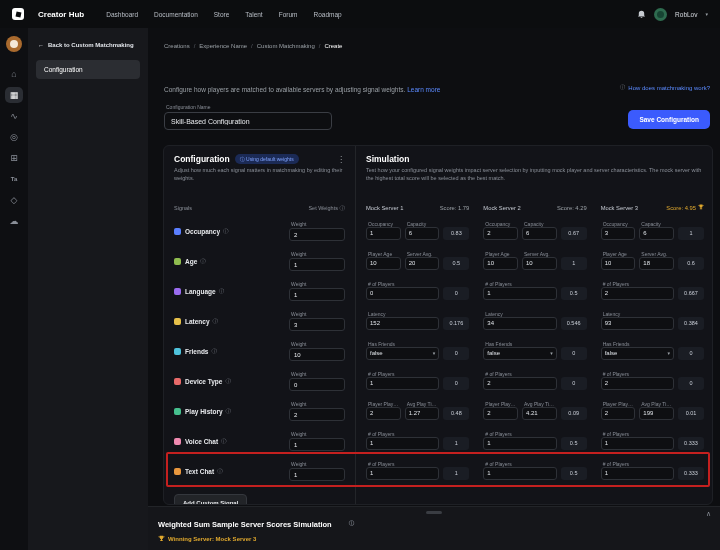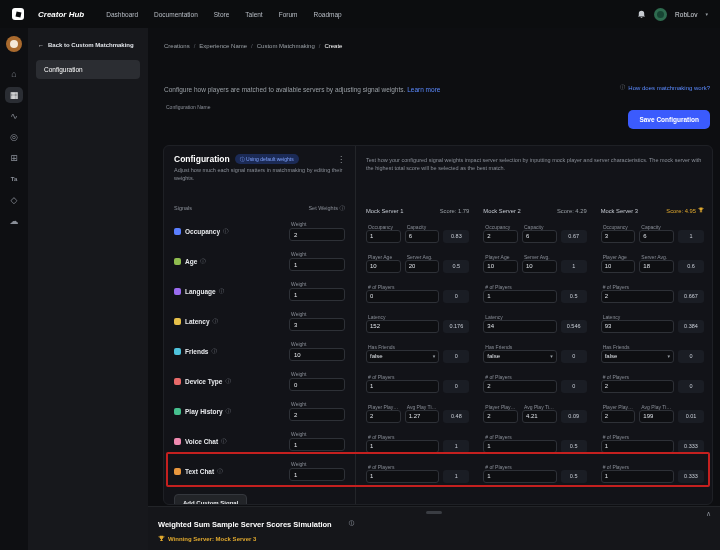--- a/index.html
+++ b/index.html
@@ -7,21 +7,21 @@
   body {
     background:#0a0b0d; color:#e8eaed;
     font-family:"Liberation Sans","DejaVu Sans",sans-serif;
     position:relative; font-size:7px;
   }
   
   .topbar { position:absolute; top:0; left:0; right:0; height:28px; background:#0c0d0f;
             display:flex; align-items:center; padding:0 12px; gap:14px; z-index:6; }
   .logo { width:12px; height:12px; background:#fff; border-radius:3px; position:relative; flex:0 0 auto; }
   .logo::after { content:""; position:absolute; inset:3.5px; background:#0c0d0f; transform:rotate(12deg); }
-  .brand { font-size:8px; font-weight:bold; color:#fff; margin-right:8px; white-space:nowrap;font-style:italic; }
+  .brand { font-size:8px; font-weight:bold; color:#fff; margin-right:8px; white-space:nowrap; }
   .nav-item { font-size:6.5px; color:#b9bec6; cursor:pointer; white-space:nowrap; }
   .topbar-right { margin-left:auto; display:flex; align-items:center; gap:8px; }
   .avatar { width:13px; height:13px; border-radius:50%; background:#2e6b4f; position:relative; overflow:hidden; }
   .avatar::after { content:""; position:absolute; left:3px; top:3px; width:7px; height:7px; border-radius:50%; background:#174433; }
   .username { font-size:6.5px; color:#d6dae0; }
   .caret { font-size:5px; color:#9aa0a6; }
   
   .rail { position:absolute; top:28px; left:0; width:28px; bottom:0; background:#0e0f12;
           display:flex; flex-direction:column; align-items:center; padding-top:8px; z-index:5; }
   .rail-avatar { width:16px; height:16px; border-radius:50%; background:#a96a2e; position:relative; margin-bottom:14px; }
@@ -168,20 +168,21 @@
   <div class="page-sub">
     <span>Configure how players are matched to available servers by adjusting signal weights.</span>
     <span class="learn">Learn more</span>
   </div>
   <div class="help-link">
     <span class="info">ⓘ</span>
     <span>How does matchmaking work?</span>
   </div>
   <div class="name-field">
     <div class="field-label">Configuration Name</div>
+    <input class="name-input" value="Skill-Based Configuration" style="">
   </div>
   <button class="save-btn">Save Configuration</button>
 
   <div class="card">
 
     <div class="cfg-col">
       <div class="panel-head">
         <div class="panel-title-row">
           <span class="panel-title">Configuration</span>
           <span class="badge">ⓘ <span>Using default weights</span></span>
@@ -247,20 +248,23 @@
             <span class="sig-name">Text Chat</span>
             <span class="sig-info">ⓘ</span>
             <div class="weight-wrap"><div class="weight-label">Weight</div><input class="weight-input" value="1" style=""></div>
           </div>
         </div>
       <button class="add-btn">Add Custom Signal</button>
     </div>
 
     <div class="sim-col">
       <div class="panel-head">
+        <div class="panel-title-row">
+          <span class="panel-title">Simulation</span>
+        </div>
         <div class="panel-desc">Test how your configured signal weights impact server selection by inputting mock player and server characteristics. The mock server with the highest total score will be selected as the best match.</div>
         <div class="sim-grid3 sim-head-grid" id="sim-servers">
             <div class="srv-head">
               <span class="srv-name">Mock Server 1</span>
               <span class="srv-score">Score: 1.79</span>
             </div>
             <div class="srv-head">
               <span class="srv-name">Mock Server 2</span>
               <span class="srv-score">Score: 4.29</span>
             </div>

